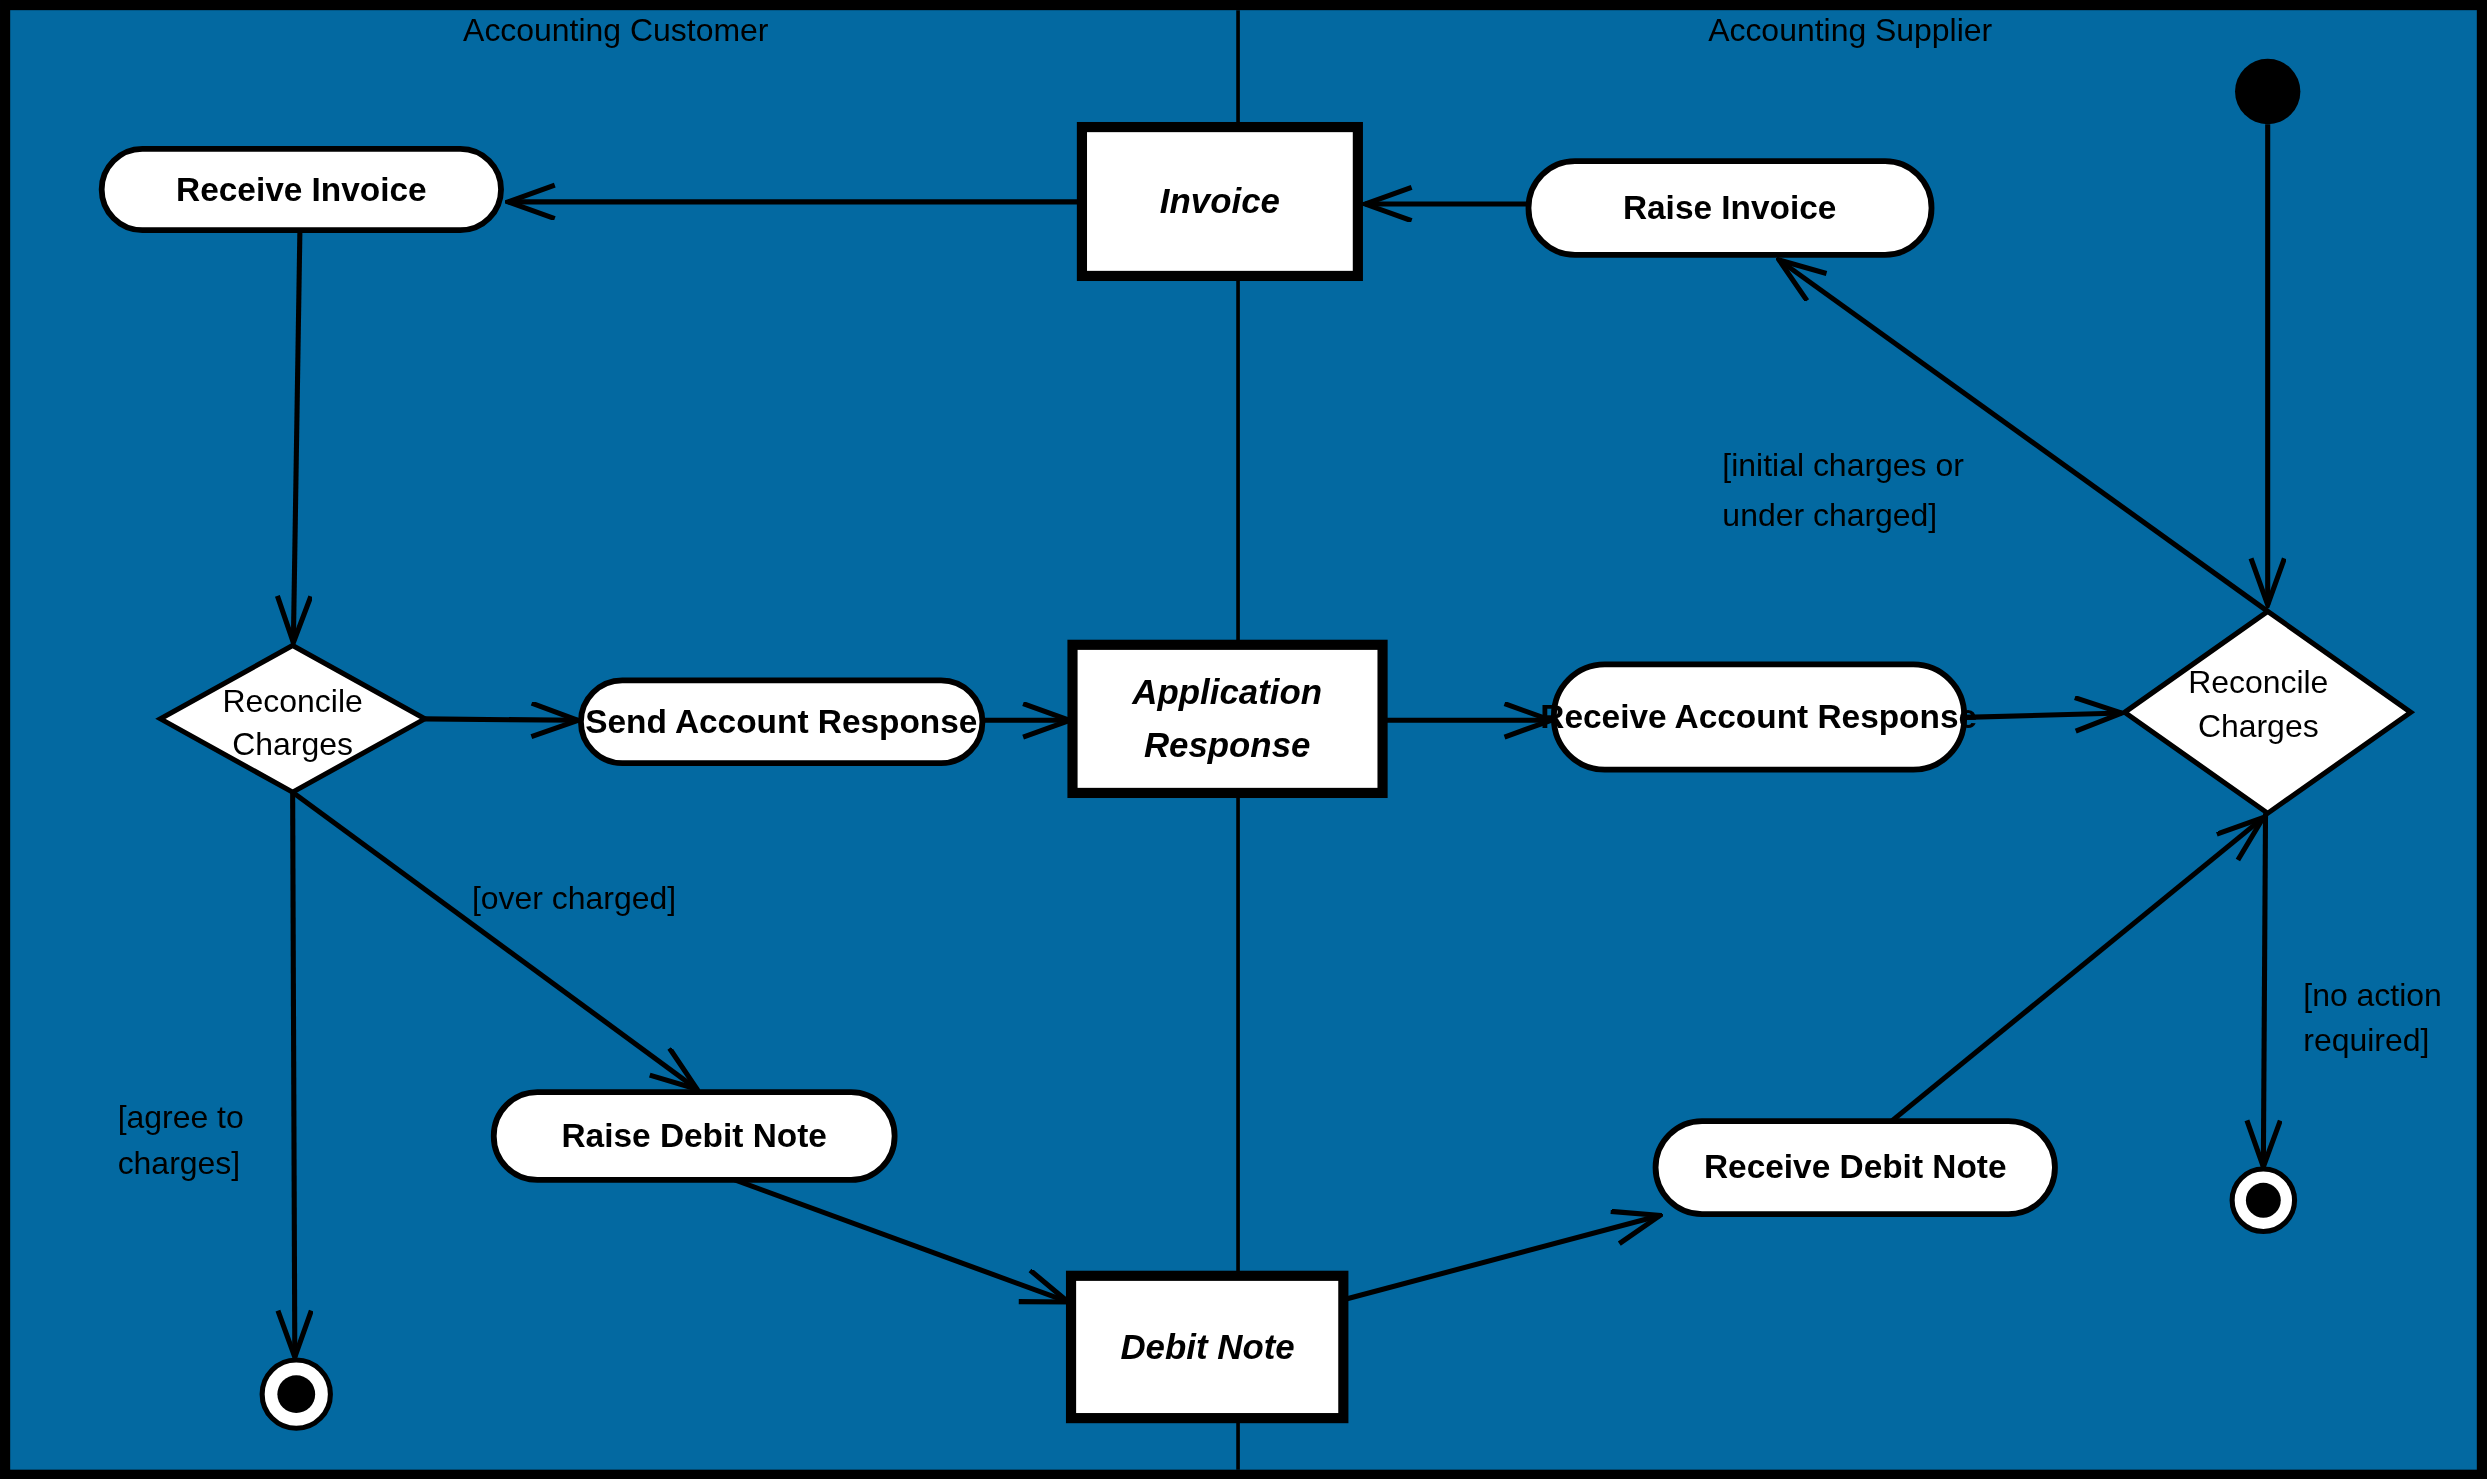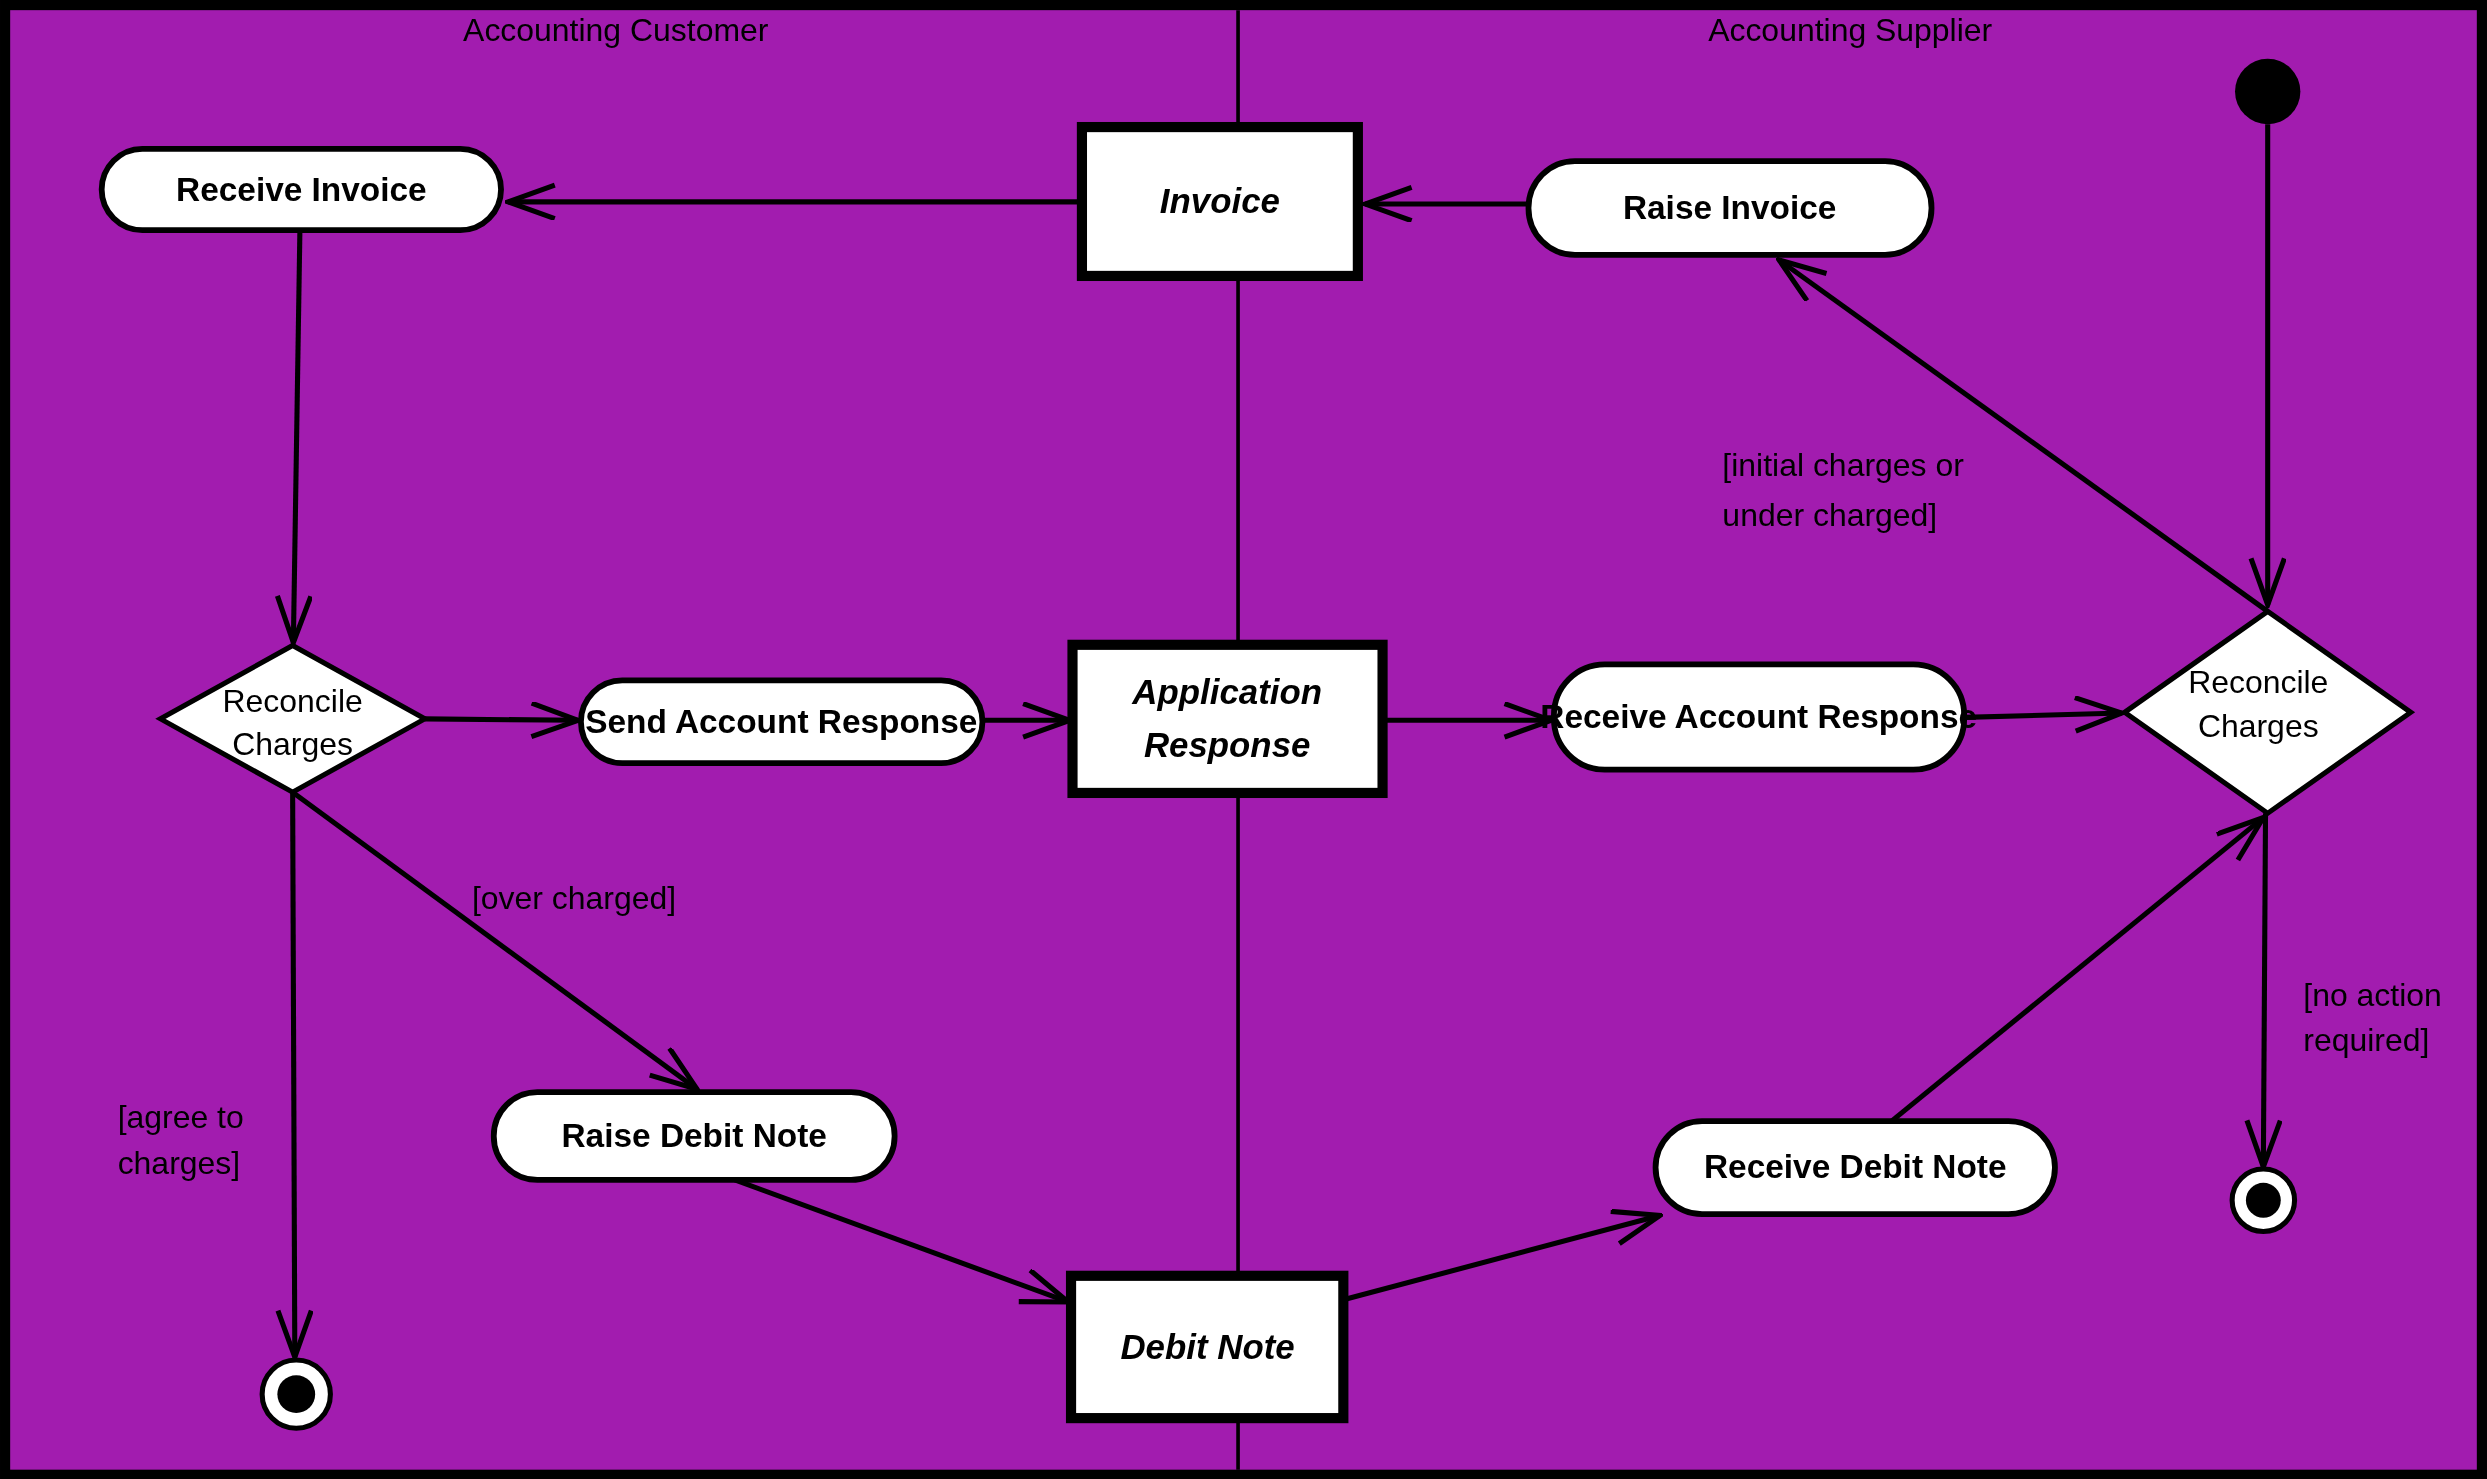--- a/index.html
+++ b/index.html
@@ -2,21 +2,21 @@
 <html style="font-size:11.6px"><head>
 <meta charset="utf-8">
 <style>
   html, body {
     margin: 0;
     padding: 0;
     background: #ffffff;
   }
   .diagram-wrap {
     width: 100%;
-    background: #a21caf;
+    background: #0369a1;
   }
   svg {
     display: block;
     width: 100%;
     height: auto;
   }
   .frame    { fill: none; stroke: #000000; stroke-width: 14; }
   .divider  { fill: none; stroke: #000000; stroke-width: 5;  }
   .flow     { fill: none; stroke: #000000; stroke-width: 7;  }
   .action   { fill: #ffffff; stroke: #000000; stroke-width: 8;  }

